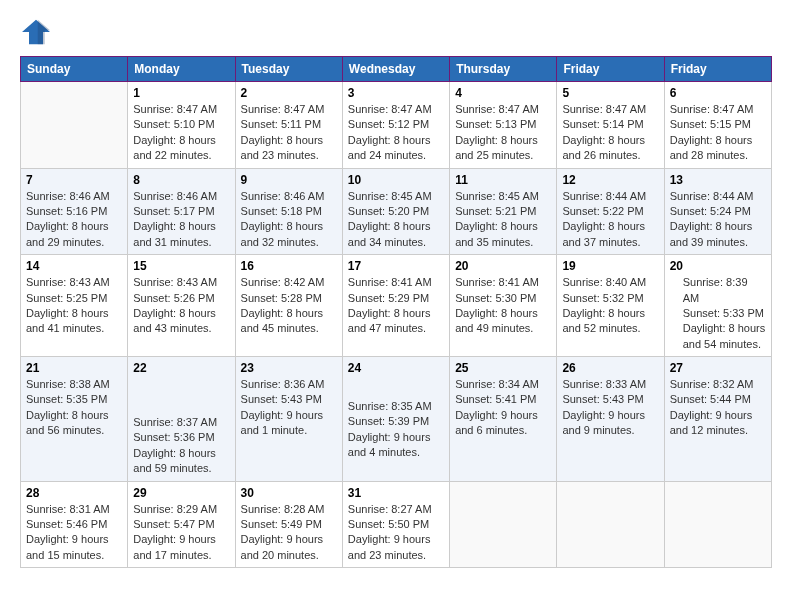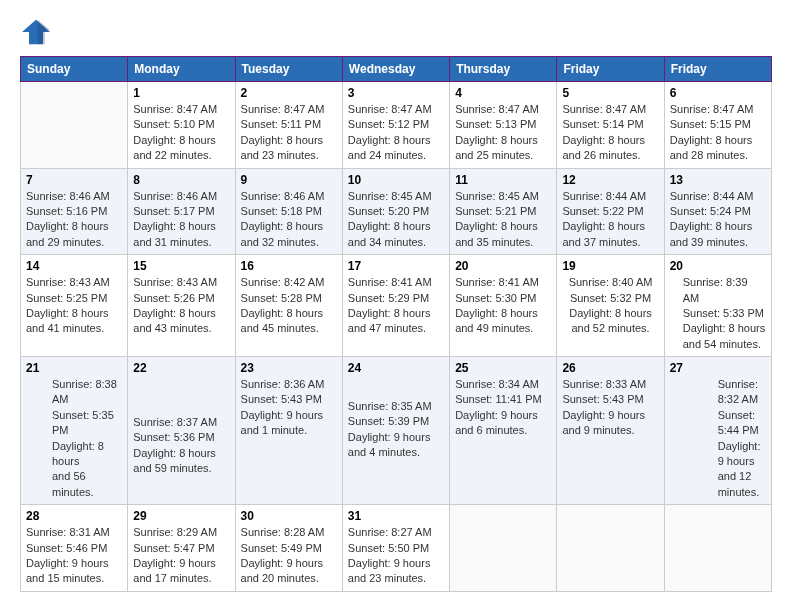--- a/index.html
+++ b/index.html
@@ -252,37 +252,37 @@
           </td>
           <td>
             <span class="day-num">20</span>
             <div class="day-info" style="white-space: pre-line;">Sunrise: 8:41 AM
 Sunset: 5:30 PM
 Daylight: 8 hours
 and 49 minutes.</div>
           </td>
           <td>
             <span class="day-num">19</span>
-            <div class="day-info" style="white-space: pre-line; text-align: center;">Sunrise: 8:40 AM
+            <div class="day-info" style="white-space: pre-line;">Sunrise: 8:40 AM
 Sunset: 5:32 PM
 Daylight: 8 hours
 and 52 minutes.</div>
           </td>
           <td>
             <span class="day-num">20</span>
             <div class="day-info" style="white-space: pre-line; margin-left: 13px;">Sunrise: 8:39 AM
 Sunset: 5:33 PM
 Daylight: 8 hours
 and 54 minutes.</div>
           </td>
         </tr>
         <tr class="row-even">
           <td>
             <span class="day-num">21</span>
-            <div class="day-info" style="white-space: pre-line; margin-left: 26px;">Sunrise: 8:38 AM
+            <div class="day-info" style="white-space: pre-line;">Sunrise: 8:38 AM
 Sunset: 5:35 PM
 Daylight: 8 hours
 and 56 minutes.</div>
           </td>
           <td>
             <span class="day-num">22</span>
             <div class="day-info" style="white-space: pre-line; margin-top: 40px;">Sunrise: 8:37 AM
 Sunset: 5:36 PM
 Daylight: 8 hours
 and 59 minutes.</div>
@@ -297,34 +297,34 @@
           <td>
             <span class="day-num">24</span>
             <div class="day-info" style="white-space: pre-line; margin-top: 24px;">Sunrise: 8:35 AM
 Sunset: 5:39 PM
 Daylight: 9 hours
 and 4 minutes.</div>
           </td>
           <td>
             <span class="day-num">25</span>
             <div class="day-info" style="white-space: pre-line;">Sunrise: 8:34 AM
-Sunset: 11:41 PM
+Sunset: 5:41 PM
 Daylight: 9 hours
 and 6 minutes.</div>
           </td>
           <td>
             <span class="day-num">26</span>
             <div class="day-info" style="white-space: pre-line;">Sunrise: 8:33 AM
 Sunset: 5:43 PM
 Daylight: 9 hours
 and 9 minutes.</div>
           </td>
           <td>
             <span class="day-num">27</span>
-            <div class="day-info" style="white-space: pre-line; margin-left: 48px;">Sunrise: 8:32 AM
+            <div class="day-info" style="white-space: pre-line;">Sunrise: 8:32 AM
 Sunset: 5:44 PM
 Daylight: 9 hours
 and 12 minutes.</div>
           </td>
         </tr>
         <tr>
           <td>
             <span class="day-num">28</span>
             <div class="day-info" style="white-space: pre-line;">Sunrise: 8:31 AM
 Sunset: 5:46 PM

